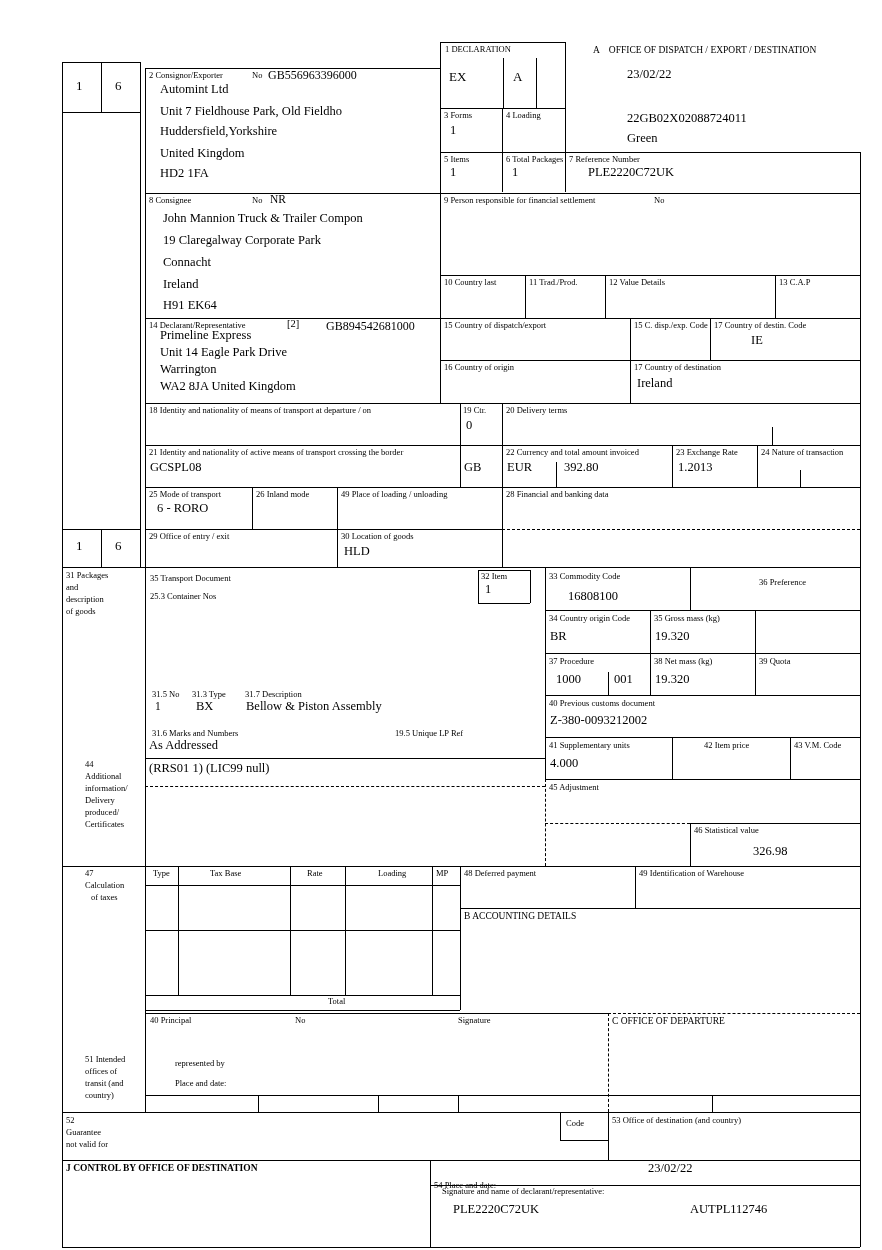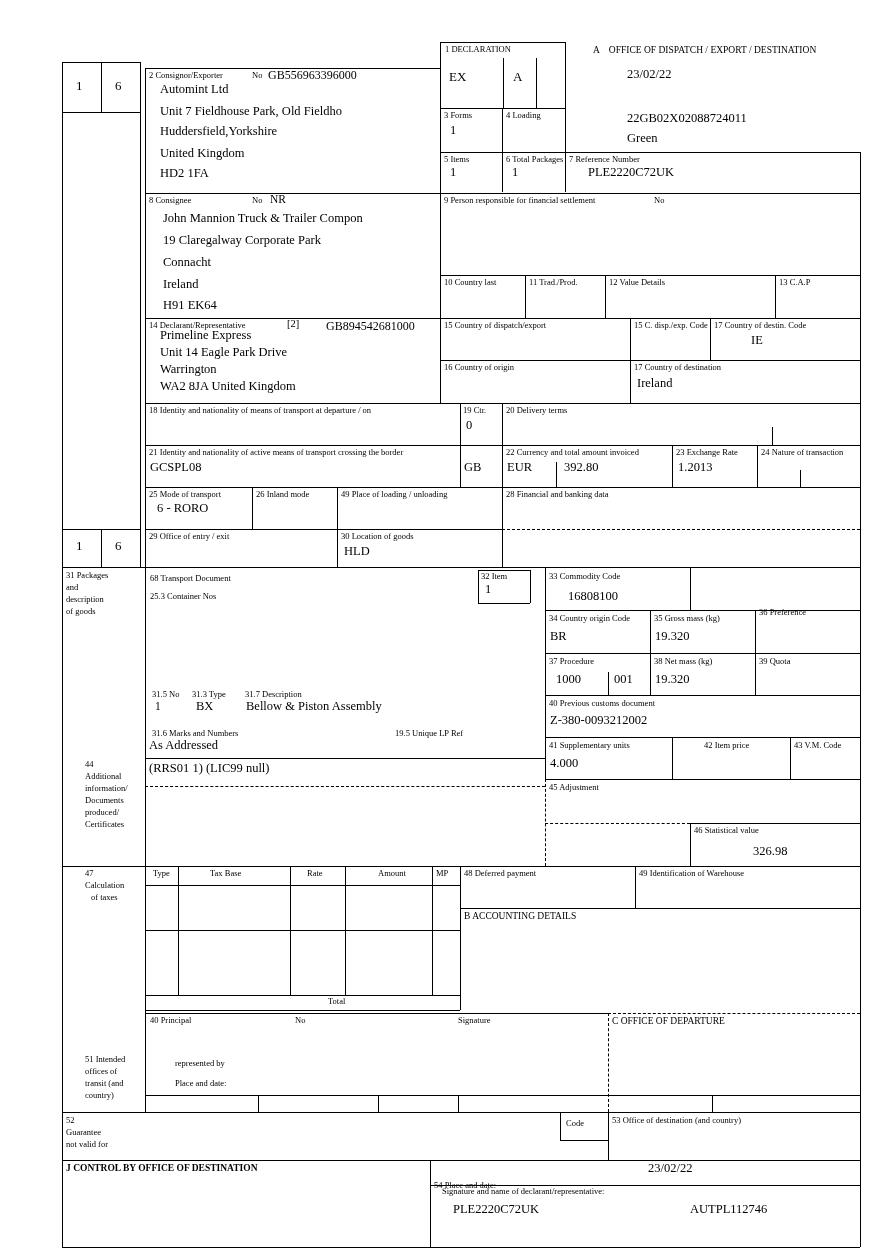--- a/index.html
+++ b/index.html
@@ -199,32 +199,32 @@
   <div class="lab" style="left:341px;top:490px">49 Place of loading / unloading</div>
   <div class="lab" style="left:506px;top:490px">28 Financial and banking data</div>
   <div class="lab" style="left:149px;top:532px">29 Office of entry / exit</div>
   <div class="lab" style="left:341px;top:532px">30 Location of goods</div>
   <div class="val" style="left:344px;top:545px">HLD</div>
 
   <div class="lab" style="left:66px;top:571px">31 Packages</div>
   <div class="lab" style="left:66px;top:583px">and</div>
   <div class="lab" style="left:66px;top:595px">description</div>
   <div class="lab" style="left:66px;top:607px">of goods</div>
-  <div class="lab" style="left:150px;top:574px">68 Transport Document</div>
+  <div class="lab" style="left:150px;top:574px">35 Transport Document</div>
   <div class="lab" style="left:150px;top:592px">25.3 Container Nos</div>
   <div class="lab" style="left:481px;top:572px">32 Item</div>
   <div class="val" style="left:485px;top:583px">1</div>
 
   <div class="lab" style="left:549px;top:572px">33 Commodity Code</div>
   <div class="val" style="left:568px;top:590px">16808100</div>
   <div class="lab" style="left:549px;top:614px">34 Country origin Code</div>
   <div class="val" style="left:550px;top:630px">BR</div>
   <div class="lab" style="left:654px;top:614px">35 Gross mass (kg)</div>
   <div class="val" style="left:655px;top:630px">19.320</div>
-  <div class="lab" style="left:759px;top:608px">36 Preference</div>
+  <div class="lab" style="left:759px;top:578px">36 Preference</div>
   <div class="lab" style="left:549px;top:657px">37 Procedure</div>
   <div class="val" style="left:556px;top:673px">1000</div>
   <div class="val" style="left:614px;top:673px">001</div>
   <div class="lab" style="left:654px;top:657px">38 Net mass (kg)</div>
   <div class="val" style="left:655px;top:673px">19.320</div>
   <div class="lab" style="left:759px;top:657px">39 Quota</div>
   <div class="lab" style="left:549px;top:699px">40 Previous customs document</div>
   <div class="val" style="left:550px;top:714px">Z-380-0093212002</div>
   <div class="lab" style="left:549px;top:741px">41 Supplementary units</div>
   <div class="val" style="left:550px;top:757px">4.000</div>
@@ -238,34 +238,34 @@
   <div class="lab" style="left:245px;top:690px">31.7 Description</div>
   <div class="val" style="left:246px;top:700px">Bellow &amp; Piston Assembly</div>
   <div class="lab" style="left:152px;top:729px">31.6 Marks and Numbers</div>
   <div class="lab" style="left:395px;top:729px">19.5 Unique LP Ref</div>
   <div class="val" style="left:149px;top:739px">As Addressed</div>
 
   <div class="val" style="left:149px;top:762px">(RRS01 1) (LIC99 null)</div>
   <div class="lab" style="left:85px;top:760px">44</div>
   <div class="lab" style="left:85px;top:772px">Additional</div>
   <div class="lab" style="left:85px;top:784px">information/</div>
-  <div class="lab" style="left:85px;top:796px">Documents</div>
+  <div class="lab" style="left:85px;top:796px">Delivery</div>
   <div class="lab" style="left:85px;top:808px">produced/</div>
   <div class="lab" style="left:85px;top:820px">Certificates</div>
   <div class="lab" style="left:549px;top:783px">45 Adjustment</div>
   <div class="lab" style="left:694px;top:826px">46 Statistical value</div>
   <div class="val" style="left:753px;top:845px">326.98</div>
 
   <div class="lab" style="left:85px;top:869px">47</div>
   <div class="lab" style="left:85px;top:881px">Calculation</div>
   <div class="lab" style="left:91px;top:893px">of taxes</div>
   <div class="lab" style="left:153px;top:869px">Type</div>
   <div class="lab" style="left:210px;top:869px">Tax Base</div>
   <div class="lab" style="left:307px;top:869px">Rate</div>
-  <div class="lab" style="left:378px;top:869px">Amount</div>
+  <div class="lab" style="left:378px;top:869px">Loading</div>
   <div class="lab" style="left:436px;top:869px">MP</div>
   <div class="lab" style="left:328px;top:997px">Total</div>
   <div class="lab" style="left:464px;top:869px">48 Deferred payment</div>
   <div class="lab" style="left:639px;top:869px">49 Identification of Warehouse</div>
   <div class="lab s95" style="left:464px;top:911px">B ACCOUNTING DETAILS</div>
 
   <div class="lab" style="left:150px;top:1016px">40 Principal</div>
   <div class="lab" style="left:295px;top:1016px">No</div>
   <div class="lab" style="left:458px;top:1016px">Signature</div>
   <div class="lab s95" style="left:612px;top:1016px">C OFFICE OF DEPARTURE</div>

